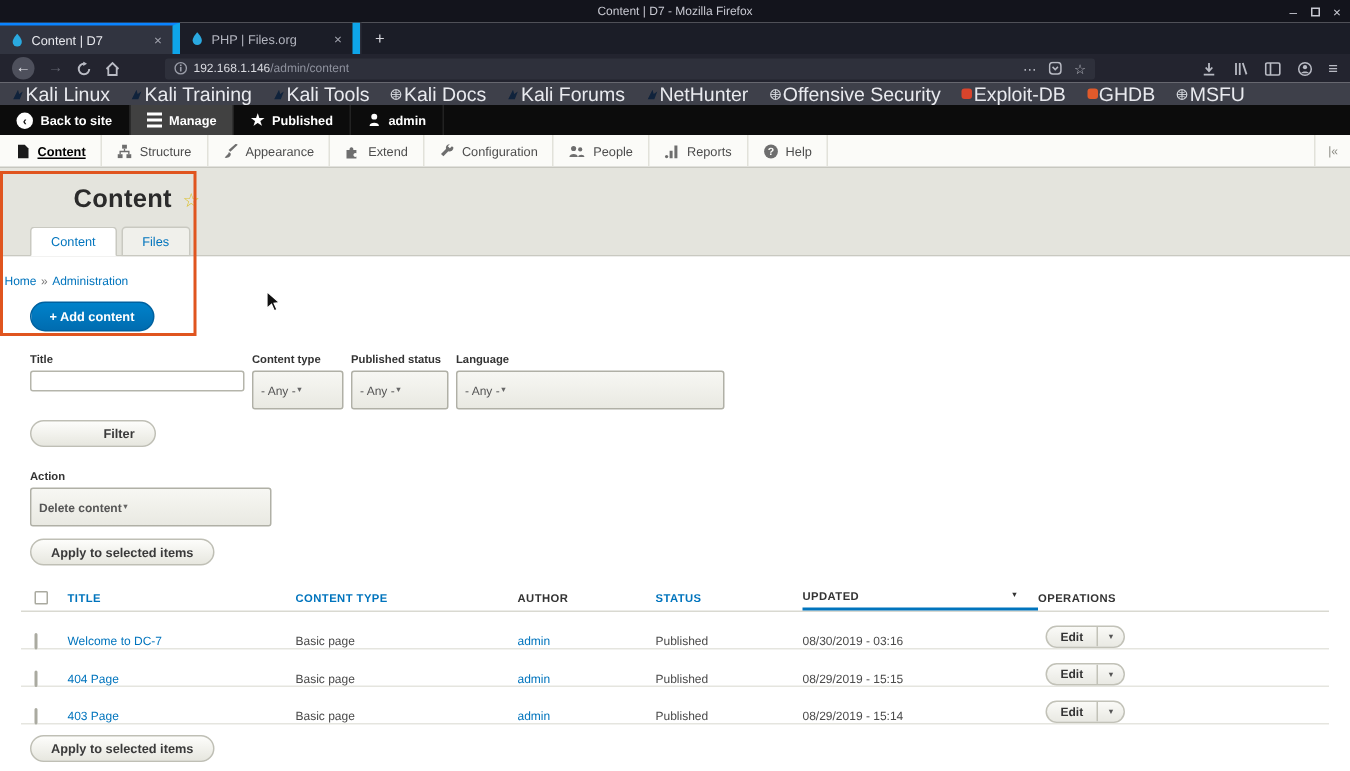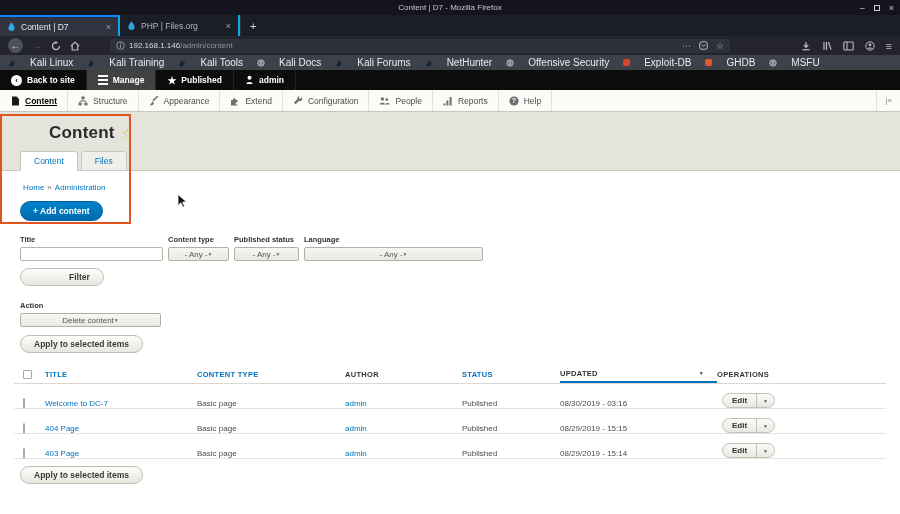--- a/index.html
+++ b/index.html
@@ -7,40 +7,40 @@
   .screen { position:relative; width:900px; height:514px; }
 
   
   .titlebar { height:15px; background:#13141c; color:#c8c9d2; font-size:8px; display:flex; align-items:center; justify-content:center; position:relative; }
   .win-controls { position:absolute; right:6px; top:0; height:15px; display:flex; align-items:center; gap:9px; color:#c8c9d2; }
   .win-min { font-size:9px; line-height:6px; }
   .win-max { width:6px; height:6px; border:1px solid #c8c9d2; display:inline-block; }
   .win-close { font-size:9px; }
 
   .tabbar { height:21px; background:#1b1d27; display:flex; align-items:stretch; }
-  .tab { width:120px; display:flex; align-items:center; gap:5px; padding:0 7px; font-size:8.5px; color:#b4b6c0; border-right:2px solid #0ea5e9; }
+  .tab { width:120px; display:flex; align-items:center; gap:5px; padding:0 7px; font-size:8.5px; color:#b4b6c0; border-right:5px solid #0ea5e9; }
   .tab.active { background:#313440; border-top:2px solid #0a84ff; color:#e8e9ee; }
   .tab .tab-label { flex:1; white-space:nowrap; overflow:hidden; }
   .tab .tab-close { color:#9fa1ab; font-size:9px; }
   .newtab-btn { display:flex; align-items:center; padding:0 9px; color:#d6d7dd; font-size:11px; border-left:1px solid #2b2d38; }
 
   .navbar { height:19px; background:#23242f; display:flex; align-items:center; padding:0 8px; }
   .nav-btn { color:#b9bbc4; font-size:10px; margin-right:9px; display:flex; align-items:center; }
   .nav-back { width:15px; height:15px; border-radius:50%; background:#4e505c; color:#e6e7ec; justify-content:center; font-size:10px; line-height:14px; }
   .nav-forward { color:#62646f; }
   .urlbar { width:620px; height:14px; background:#2e303b; border-radius:2px; margin-left:21px; display:flex; align-items:center; padding:0 6px; font-size:8px; }
   .url-host { color:#dadbe1; margin-left:4px; }
   .url-path { color:#8f929e; }
   .url-right { margin-left:auto; display:flex; align-items:center; gap:8px; color:#b9bbc4; font-size:9px; }
   .nav-right { margin-left:auto; display:flex; align-items:center; gap:11px; color:#b9bbc4; }
   .nav-right svg { display:block; }
   .menu-glyph { font-size:11px; }
 
   .bookmarksbar { height:15px; background:#3e404a; display:flex; align-items:center; padding:0 8px; gap:14px; }
-  .bm-item { display:flex; align-items:center; gap:14px; font-size:10px; color:#e9eaef; white-space:nowrap; }
+  .bm-item { display:flex; align-items:center; gap:1px; font-size:13px; color:#e9eaef; white-space:nowrap; }
   .bm-redsq { width:7px; height:7px; border-radius:2px; }
 
   
   .d-toolbar { height:20px; background:#0c0c0c; display:flex; align-items:stretch; color:#fff; font-size:8.5px; font-weight:bold; }
   .d-tb-item { display:flex; align-items:center; gap:5px; padding:0 11px; border-right:1px solid #222; }
   .d-tb-item.manage-active { background:#414141; }
   .d-back-circle { width:11px; height:11px; border-radius:50%; background:#fff; color:#0c0c0c; font-size:8px; display:flex; align-items:center; justify-content:center; font-weight:bold; }
   .hamburger { display:inline-flex; flex-direction:column; gap:2px; }
   .hamburger span { width:10px; height:2px; background:#fff; display:block; }
   .d-star { color:#fff; font-size:10px; }
@@ -54,50 +54,50 @@
   
   .page-header { height:59px; background:#e4e4dd; border-bottom:1px solid #c9c9c1; position:relative;padding-left:28px; }
   .page-title { padding:11px 0 0 21px; font-size:17px; font-weight:bold; color:#2b2b2b; letter-spacing:0.2px; }
   .page-title .hstar { color:#dcc233; font-size:13px; margin-left:7px; font-weight:normal; }
   .page-tabs { position:absolute; left:20px; bottom:-1px; display:flex; gap:3px; }
   .ptab { padding:4px 13px; font-size:8.5px; color:#0074bd; background:#f0f0eb; border:1px solid #c9c9c1; border-radius:3px 3px 0 0; }
   .ptab.active { background:#fff; border-bottom-color:#fff; }
 
   
   .content { background:#fff; height:343px; position:relative; }
-  .breadcrumb { padding:12px 0 0 23px; font-size:8px; color:#0074bd; }
+  .breadcrumb { padding:12px 0 0 3px; font-size:8px; color:#0074bd; }
   .breadcrumb .sep { color:#777; margin:0 3px; }
   .bc-link { color:#0074bd; }
   .add-btn { display:inline-block; margin:9px 0 0 20px; background:linear-gradient(#0082ca,#006cb0); border:1px solid #00619f; color:#fff; font-weight:bold; font-size:8.5px; padding:4px 12px; border-radius:11px;text-align:right; }
 
   .filters { margin:14px 0 0 20px; display:flex; }
   .fcol { display:flex; flex-direction:column; margin-right:5px; }
   .flabel { font-size:7.5px; font-weight:bold; color:#333; margin-bottom:3px; }
   .finput { width:143px; height:14px; border:1px solid #b5b5ab; border-radius:2px; background:#fff; font-size:8px; padding:0 4px; font-family:"Liberation Sans",sans-serif; }
-  .fselect { height:14px; border:1px solid #b0b0a6; border-radius:2px; background:linear-gradient(#f7f7f3,#e9e9e2); display:flex; align-items:center; justify-content:center; padding:0 5px; font-size:8px; color:#555; }
-  .w-ct { width:61px; } .w-ps { width:65px; } .w-lang { width:179px; } .w-action { width:141px; }
+  .fselect { height:14px; border:1px solid #b0b0a6; border-radius:2px; background:linear-gradient(#f7f7f3,#e9e9e2); display:flex; align-items:center; justify-content:flex-start; padding:12px 5px; font-size:8px; color:#555; }
+  .w-ct { width:61px; } .w-ps { width:65px; } .w-lang { width:179px; } .w-action { width:161px;font-weight:bold; }
   .dd-arrow { font-size:5px; color:#666; }
 
   .pill-btn { display:inline-block; background:linear-gradient(#fdfdfb,#e7e7df); border:1px solid #bfbfb5; border-radius:10px; font-size:8.5px; font-weight:bold; color:#3a3a3a; padding:3px 13px; }
   .filter-btn { margin:7px 0 0 20px;padding-left:48px; }
   .action-label { margin:15px 0 0 20px; font-size:7.5px; font-weight:bold; color:#333; }
   .action-select { margin:3px 0 0 20px; }
   .apply-btn { margin:8px 0 0 20px; }
   .apply-btn-bottom { margin:7px 0 0 20px; }
 
   
   .ctable { margin:12px 0 0 14px; width:872px; font-size:8px; color:#4a4a4a; }
   .trow { display:flex; align-items:flex-end; height:25px; border-bottom:1px solid #e5e5df; }
   .thead { height:19px; font-size:7.5px; font-weight:bold; letter-spacing:0.3px; border-bottom:1px solid #d9d9d1; align-items:flex-end; padding-bottom:0; }
   .thead > div { display:flex; align-items:center; height:100%; }
   .col-check { width:31px; padding-left:9px; }
   .col-title { width:152px; }
   .col-type { width:148px; }
   .col-author { width:92px; }
-  .col-status { width:98px;margin-left:25px; }
+  .col-status { width:98px; }
   .col-updated { width:157px; }
   .col-ops { flex:1; }
   .th-blue { color:#0074bd; }
   .th-dark { color:#333; }
   .th-updated { border-bottom:2px solid #0074bd; }
   .th-updated .sort-arrow { margin-left:auto; margin-right:13px; font-size:5px; color:#333; }
   .checkbox { width:9px; height:9px; border:1px solid #aaaaa0; border-radius:1px; background:#fff; }
   .cell-link { color:#0074bd; }
   .edit-btn { display:inline-flex; align-items:stretch; border:1px solid #c2c2b8; border-radius:9px; background:linear-gradient(#fafaf7,#e9e9e3); overflow:hidden; margin-left:5px; }
   .edit-main { padding:2px 9px; font-size:8px; font-weight:bold; color:#333; }

